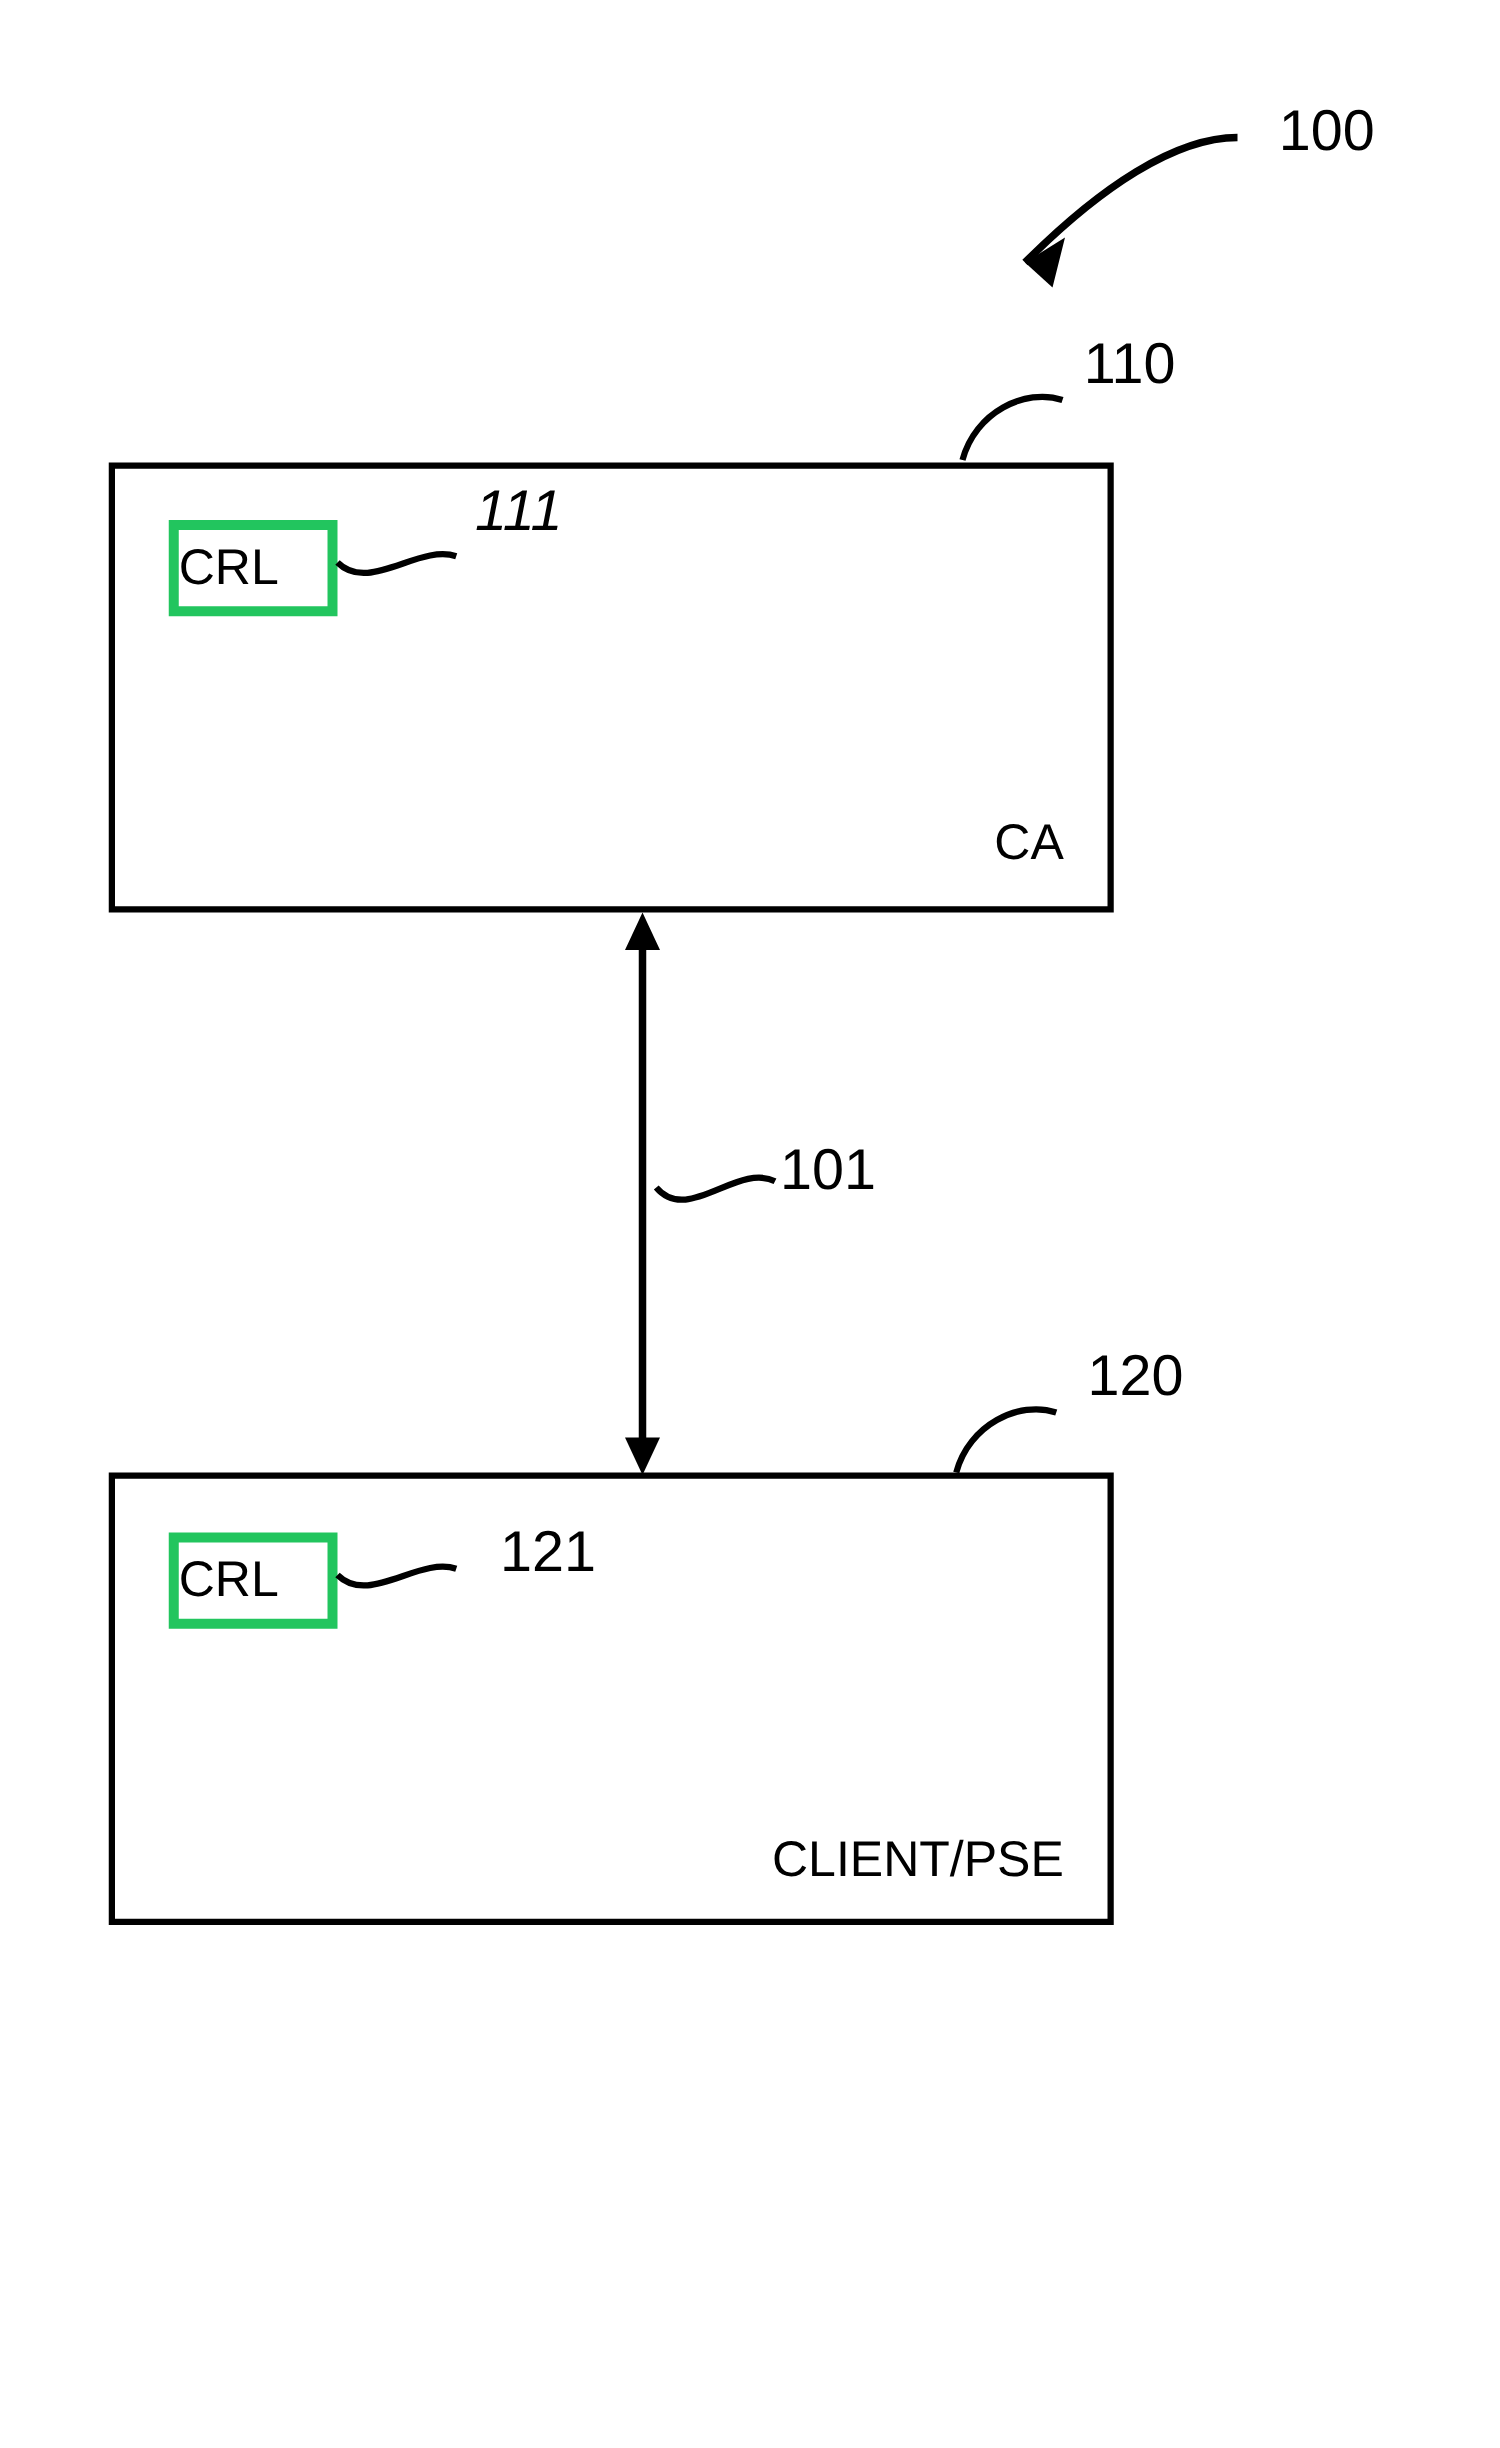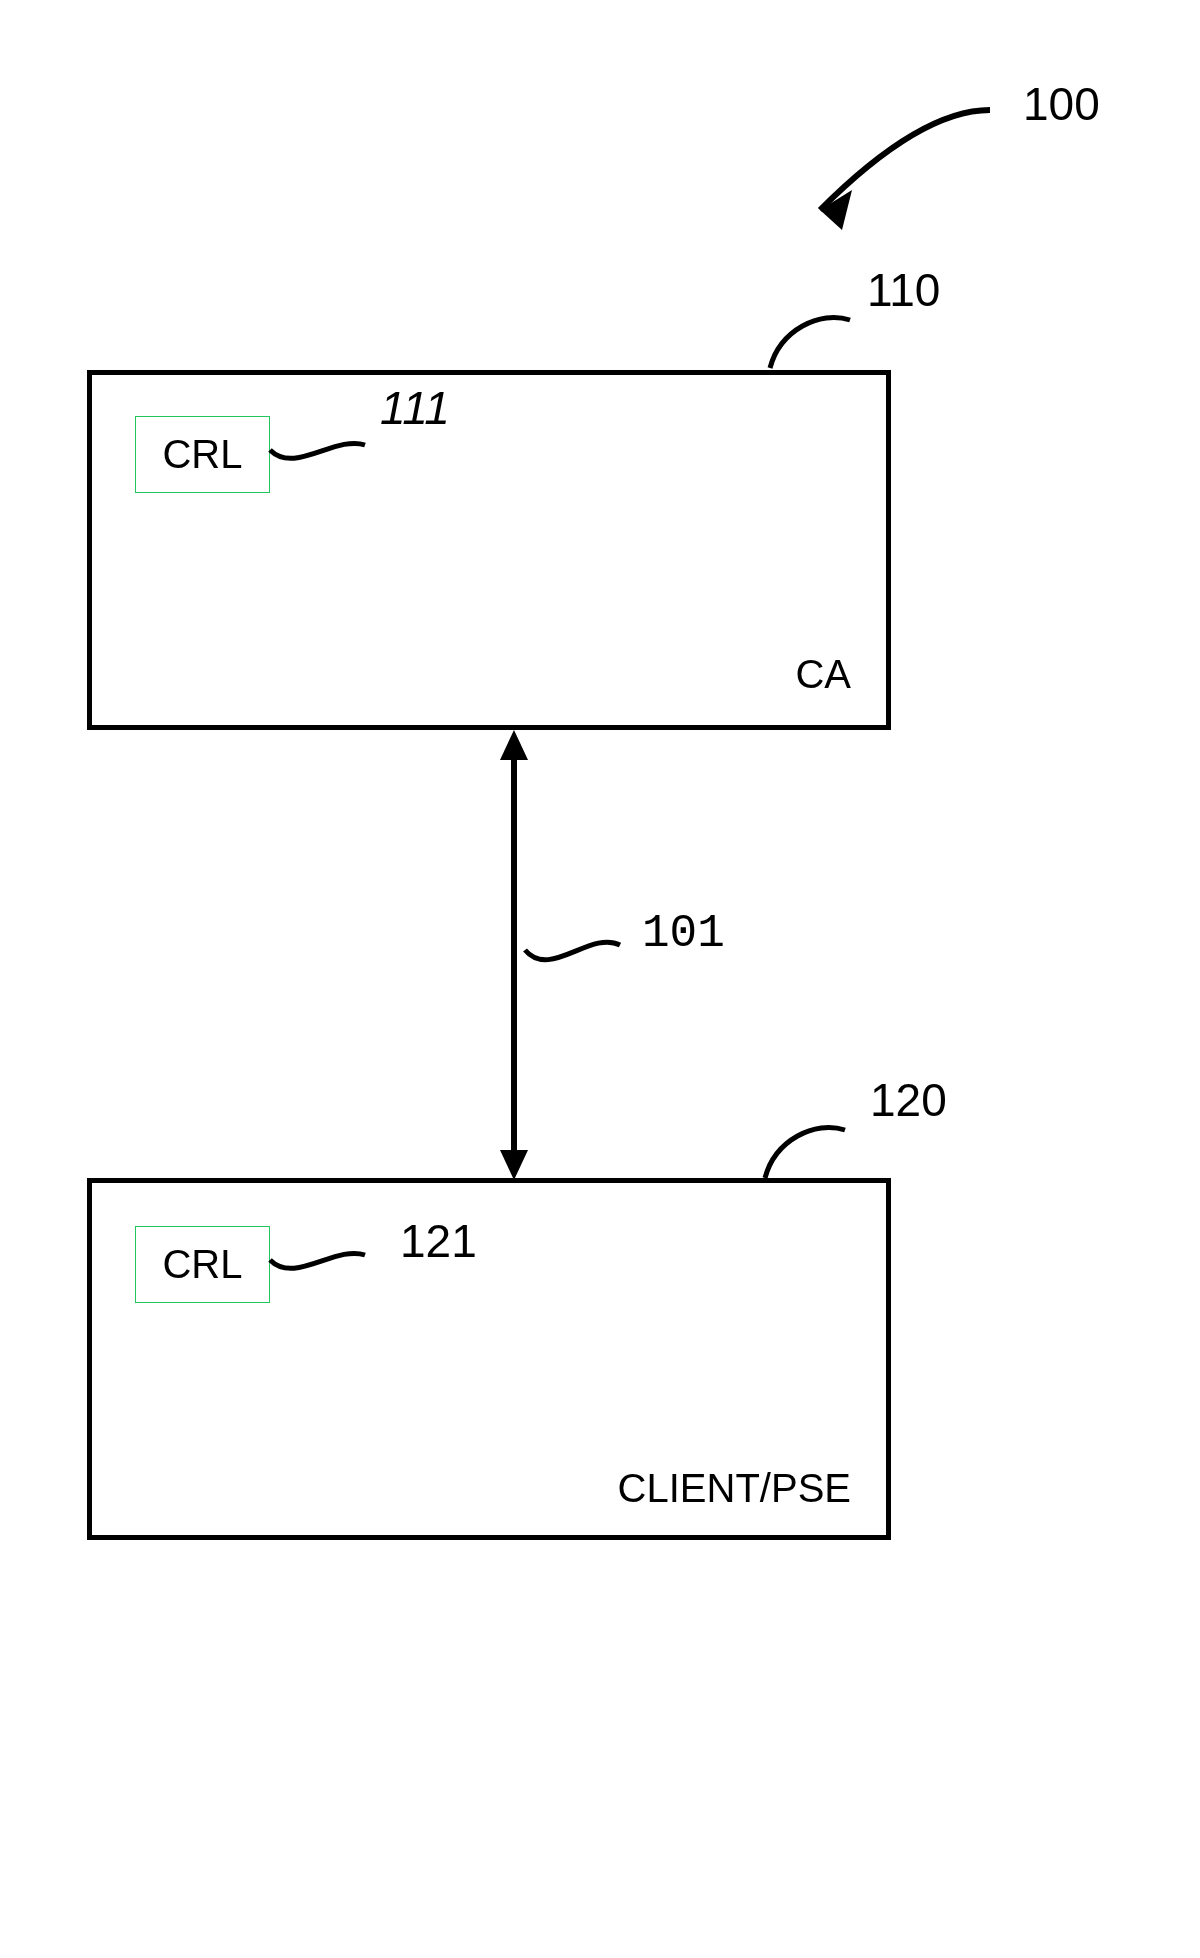--- a/index.html
+++ b/index.html
@@ -16,25 +16,25 @@
     width: 1200px;
     height: 1958px;
   }
   .box {
     position: absolute;
     border: 5px solid #000000;
     box-sizing: border-box;
   }
   .small-box {
     position: absolute;
-    border: 1px solid #22c55e;
+    border: 8px solid #22c55e;
     box-sizing: border-box;
     display: flex;
     align-items: center;
-    justify-content: center;
+    justify-content: flex-start;
     font-size: 40px;
   }
   .label {
     position: absolute;
     font-size: 46px;
   }
   .corner-label {
     position: absolute;
     font-size: 40px;
   }
@@ -79,21 +79,21 @@
 
   <svg style="left:494px; top:730px;" width="40" height="450">
     <line x1="20" y1="18" x2="20" y2="432" stroke="#000" stroke-width="6"></line>
     <polygon points="20,0 6,30 34,30" fill="#000"></polygon>
     <polygon points="20,450 6,420 34,420" fill="#000"></polygon>
   </svg>
 
   <svg style="left:520px; top:920px;" width="110" height="70">
     <path d="M 5 30 C 30 60, 70 10, 100 25" fill="none" stroke="#000" stroke-width="5"></path>
   </svg>
-  <div class="label" style="left:642px; top:908px;font-family:Liberation Mono, monospace;">101</div>
+  <div class="label" style="left:624px; top:908px;">101</div>
 
   <div class="box" style="left:87px; top:1178px; width:804px; height:362px;">
     <div class="small-box" style="left:43px; top:43px; width:135px; height:77px;">
       <span>CRL</span>
     </div>
     <div class="corner-label" style="right:35px; bottom:24px;">CLIENT/PSE</div>
   </div>
 
   <svg style="left:755px; top:1100px;" width="120" height="80">
     <path d="M 10 78 C 20 40, 60 20, 90 30" fill="none" stroke="#000" stroke-width="5"></path>

